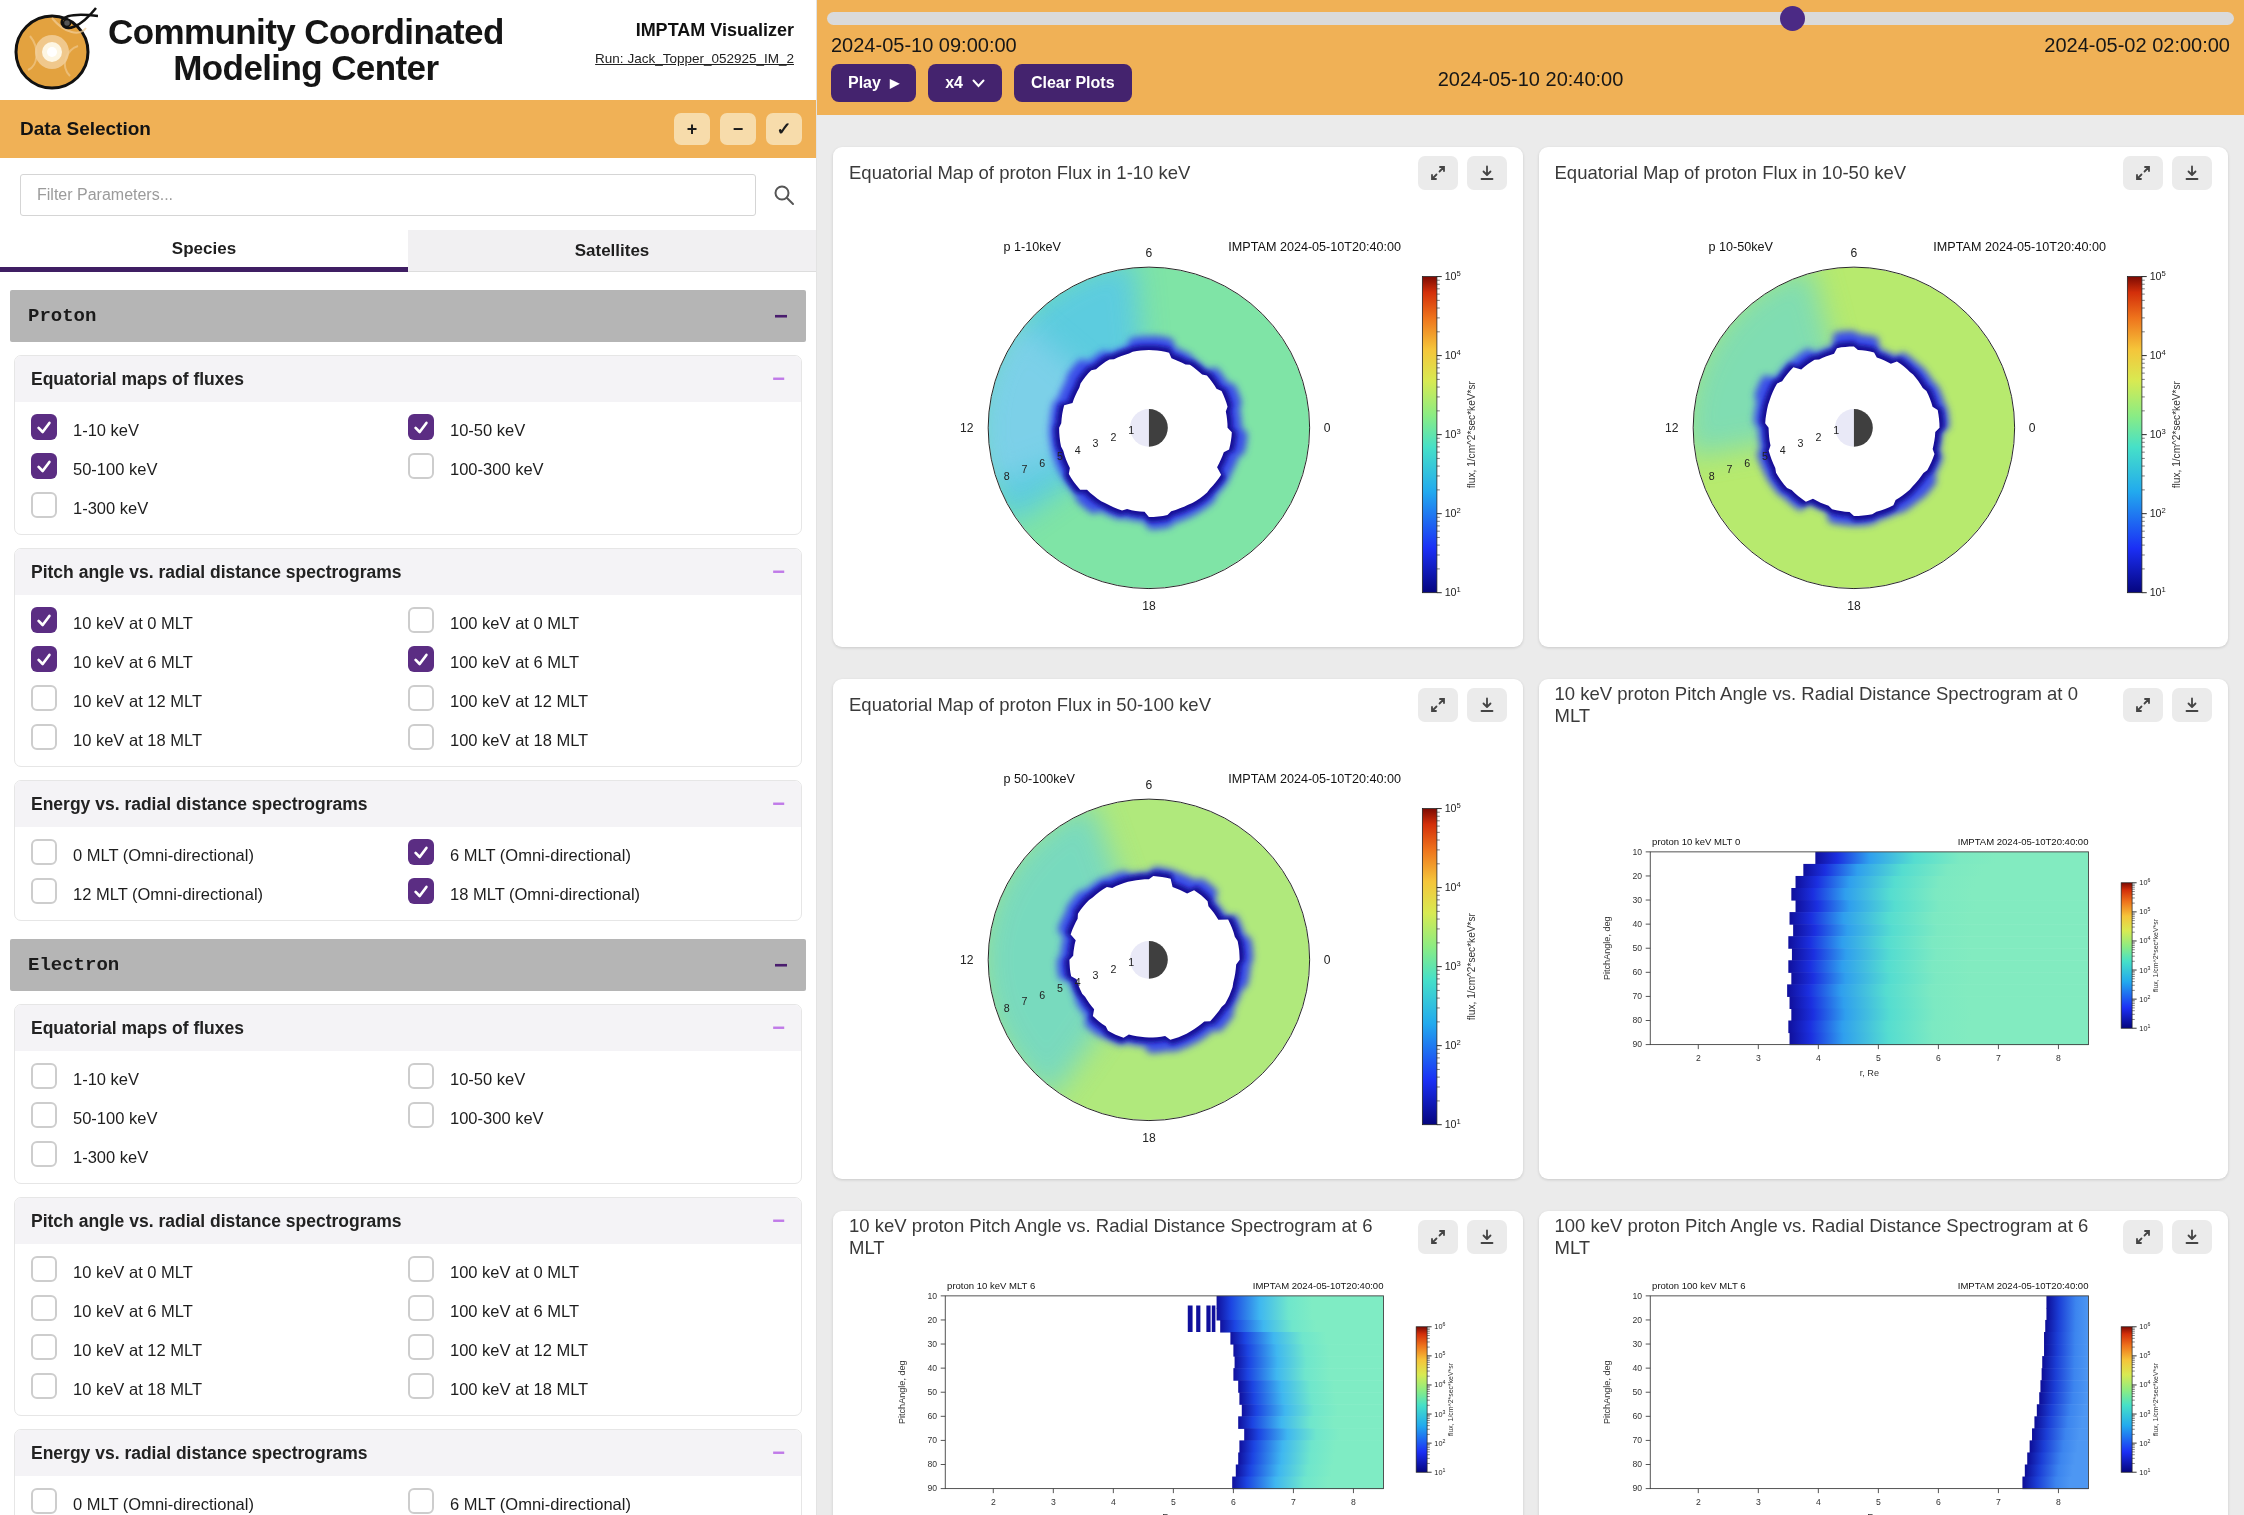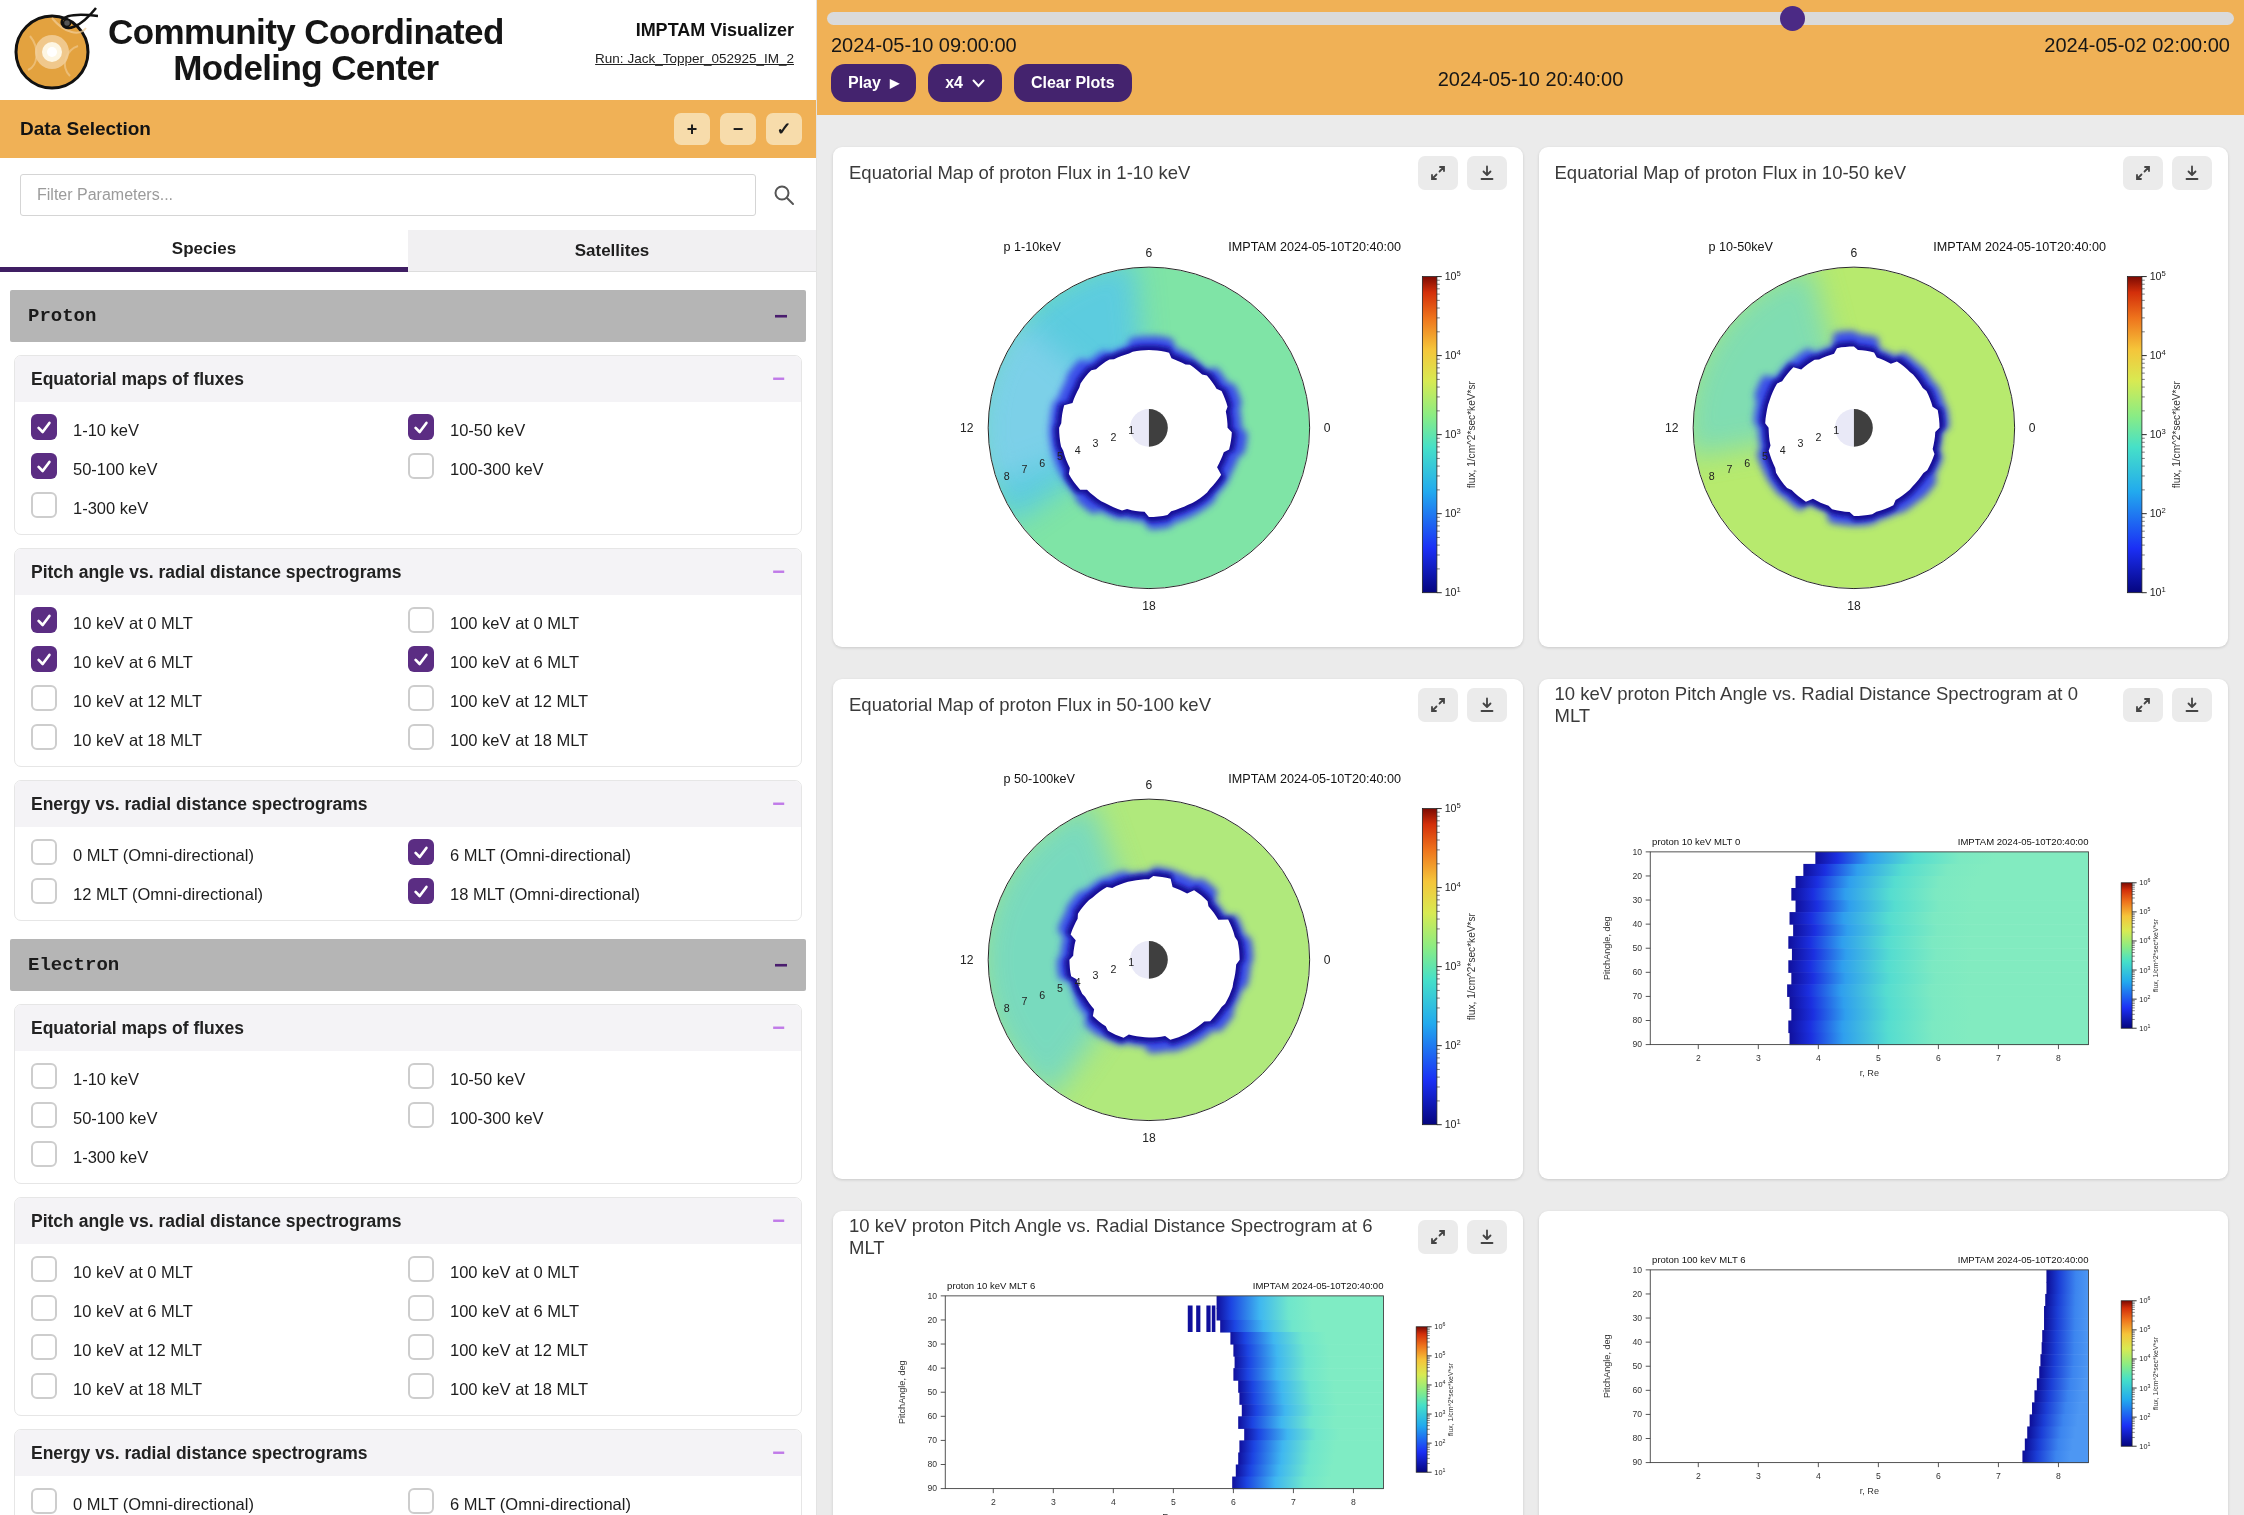--- a/index.html
+++ b/index.html
@@ -39,21 +39,21 @@
 
   
   .main { flex: 1; display: flex; flex-direction: column; min-width: 0; }
   .controlbar { height: 115px; flex: none; background: #f0b156; position: relative; }
   .track { position: absolute; left: 10px; right: 10px; top: 12px; height: 13px; background: #dadada; border-radius: 7px; cursor: pointer; }
   .thumb { position: absolute; top: -6px; width: 25px; height: 25px; border-radius: 50%; background: #4b2a85; }
   .t-start { position: absolute; left: 14px; top: 34px; font-size: 20px; color: #161616; }
   .t-end { position: absolute; right: 14px; top: 34px; font-size: 20px; color: #161616; }
   .t-cur { position: absolute; left: 0; right: 0; top: 68px; text-align: center; font-size: 20px; color: #161616; }
   .controls { position: absolute; left: 14px; top: 64px; display: flex; gap: 12px; }
-  .btn { background: #44236e; color: #fff; border: none; border-radius: 14px; height: 38px; padding: 0 17px; font-size: 16px; font-weight: bold; font-family: "Liberation Sans", sans-serif; display: flex; align-items: center; gap: 9px; cursor: pointer; }
+  .btn { background: #44236e; color: #fff; border: none; border-radius: 8px; height: 38px; padding: 0 17px; font-size: 16px; font-weight: bold; font-family: "Liberation Sans", sans-serif; display: flex; align-items: center; gap: 9px; cursor: pointer; }
   .grid { flex: 1; background: #ebebeb; padding: 16px; display: grid; grid-template-columns: 1fr 1fr; grid-template-rows: 516px 516px 340px; gap: 16px; overflow: hidden; }
   .card { background: #fff; border-radius: 9px; box-shadow: 0 1px 3px rgba(0,0,0,0.14); display: flex; flex-direction: column; overflow: hidden; margin-top: 16px; }
   .card-head { height: 52px; flex: none; display: flex; align-items: center; padding: 0 16px; }
   .card-title { flex: 1; font-size: 18.5px; color: #3a3a3a; }
   .icon-btn { width: 40px; height: 34px; background: #ebebeb; border-radius: 7px; margin-left: 9px; display: flex; align-items: center; justify-content: center; cursor: pointer; }
   .card-body { flex: 1; display: flex; align-items: center; justify-content: center; overflow: hidden; }
 </style>
 </head>
 <body>
 
@@ -1211,20 +1211,33 @@
               <line x1="604" y1="74.95686271954378" x2="607" y2="74.95686271954378" stroke="#222" stroke-width="0.6"></line>
               <line x1="604" y1="73.1011204162578" x2="607" y2="73.1011204162578" stroke="#222" stroke-width="0.6"></line>
               <line x1="604" y1="71.4642396979416" x2="607" y2="71.4642396979416" stroke="#222" stroke-width="0.6"></line>
               <line x1="604" y1="70" x2="609" y2="70" stroke="#222" stroke-width="1"></line>
               <text x="612" y="72.8" font-size="8" text-anchor="start" fill="#222" font-family="Liberation Sans, sans-serif">10<tspan dy="-3.36" font-size="5.76">6</tspan></text>
               <text x="632.8" y="150" font-size="7.6" text-anchor="middle" fill="#333" font-family="Liberation Sans, sans-serif" transform="rotate(-90 632.8 150)">flux, 1/cm^2*sec*keV*sr</text>
             </svg>
           </div>
         </div>
         <div class="card">
+          <div class="card-head">
+            <div class="card-title">100 keV proton Pitch Angle vs. Radial Distance Spectrogram at 6 MLT</div>
+            <div class="icon-btn">
+              <svg width="18" height="18" viewBox="0 0 18 18">
+                <path d="M11 3 h4 v4 M15 3 l-4.5 4.5 M7 15 h-4 v-4 M3 15 l4.5 -4.5" fill="none" stroke="#444" stroke-width="1.8" stroke-linecap="round"></path>
+              </svg>
+            </div>
+            <div class="icon-btn">
+              <svg width="18" height="18" viewBox="0 0 18 18">
+                <path d="M9 2.5 v8 M5.5 7.5 l3.5 3.5 3.5 -3.5 M3.5 15 h11" fill="none" stroke="#444" stroke-width="1.8" stroke-linecap="round" stroke-linejoin="round"></path>
+              </svg>
+            </div>
+          </div>
           <div class="card-body">
             <svg width="600" height="273" viewBox="0 0 660 300">
               <defs>
                 <linearGradient id="sg5_0" x1="509.78082191780817" y1="0" x2="556" y2="0" gradientUnits="userSpaceOnUse" spreadMethod="pad">
                   <stop offset="0" stop-color="#0d0d96"></stop>
                   <stop offset="0.3" stop-color="#1b3ed6"></stop>
                   <stop offset="0.7" stop-color="#3c85ef"></stop>
                   <stop offset="1" stop-color="#4d97f3"></stop>
                 </linearGradient>
                 <linearGradient id="sg5_1" x1="509.78082191780817" y1="0" x2="556" y2="0" gradientUnits="userSpaceOnUse" spreadMethod="pad">

